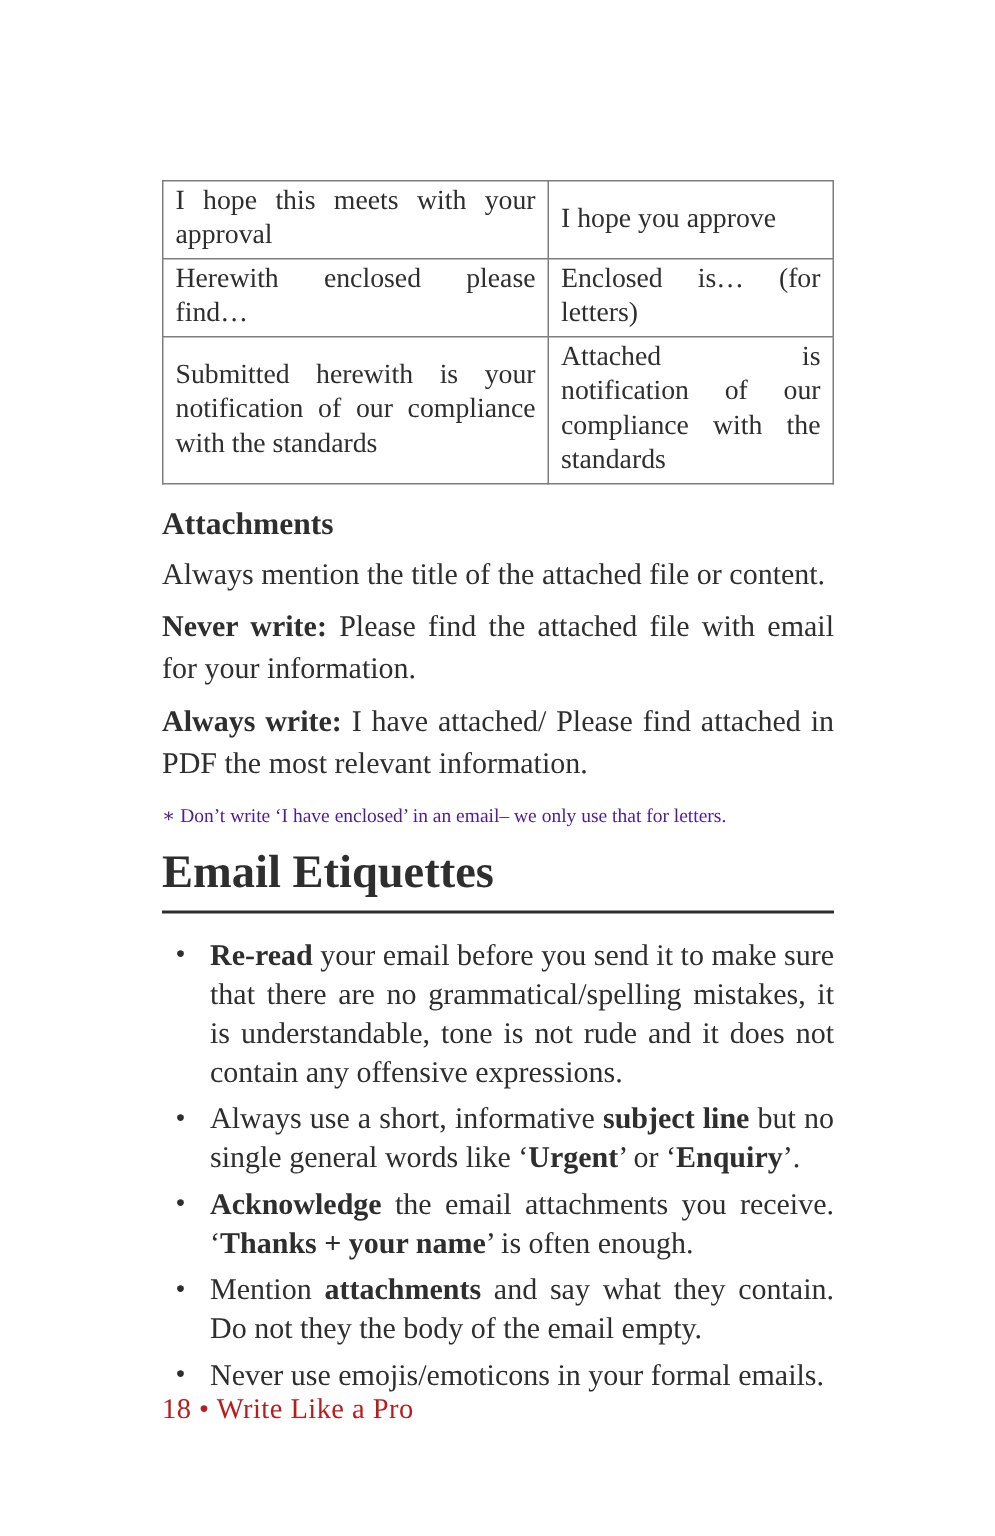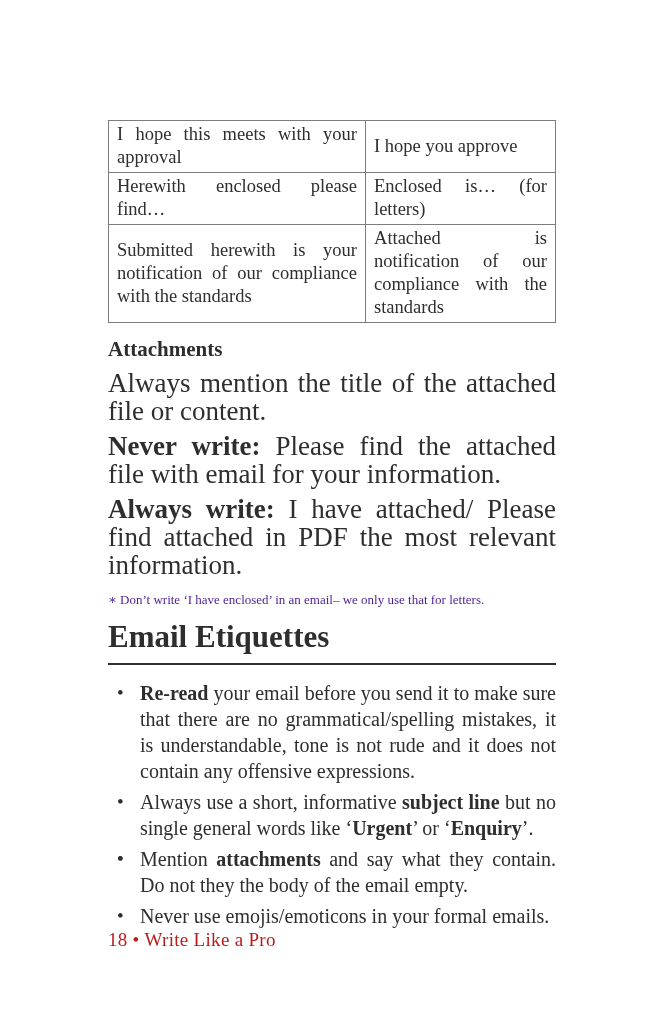--- a/index.html
+++ b/index.html
@@ -42,21 +42,21 @@
   table.cmp td.c1 { width: 57.5%; }
   table.cmp td.c2 { width: 42.5%; }
   
   .h-attach {
     font-size: 21px;
     font-weight: bold;
     line-height: 24px;
     margin: 0 0 8px 0;
   }
   p.body {
-    font-size: 27px;
+    font-size: 20px;
     line-height: 28px;
     text-align: justify;
     margin: 0 0 7px 0;
   }
   p.body .lbl { font-weight: bold; }
   p.note {
     font-size: 13px;
     line-height: 28px;
     color: #4c1d95;
     text-align: justify;
@@ -142,21 +142,21 @@
     <div class="h-etiq">Email Etiquettes</div>
 
     <ul class="bullets">
       <li>
         <span class="marker">•</span><span><span class="b">Re-read</span><span> your email before you send it to make sure that there are no grammatical/spelling mistakes, it is understandable, tone is not rude and it does not contain any offensive expressions.</span></span>
       </li>
       <li>
         <span class="marker">•</span><span><span>Always use a short, informative </span><span class="b">subject line</span><span> but no single general words like ‘</span><span class="b">Urgent</span><span>’ or ‘</span><span class="b">Enquiry</span><span>’.</span></span>
       </li>
       <li>
-        <span class="marker">•</span>
+        <span class="marker">•</span><span><span class="b">Acknowledge</span><span> the email attachments you receive. ‘</span><span class="b">Thanks + your name</span><span>’ is often enough.</span></span>
       </li>
       <li>
         <span class="marker">•</span><span><span>Mention </span><span class="b">attachments</span><span> and say what they contain. Do not they the body of the email empty.</span></span>
       </li>
       <li>
         <span class="marker">•</span><span><span>Never use emojis/emoticons in your formal emails.</span></span>
       </li>
     </ul>
 
   </div>

